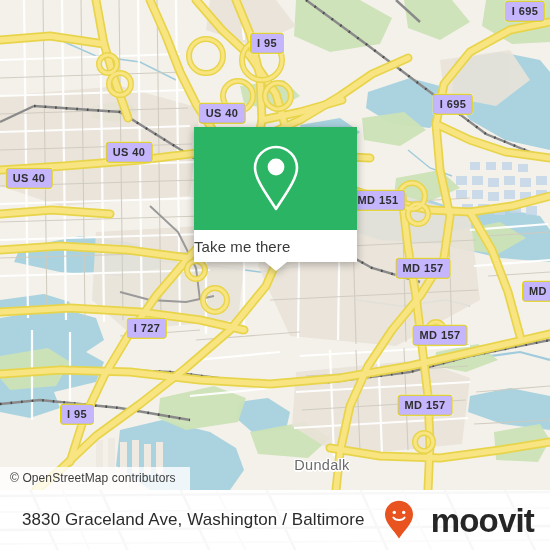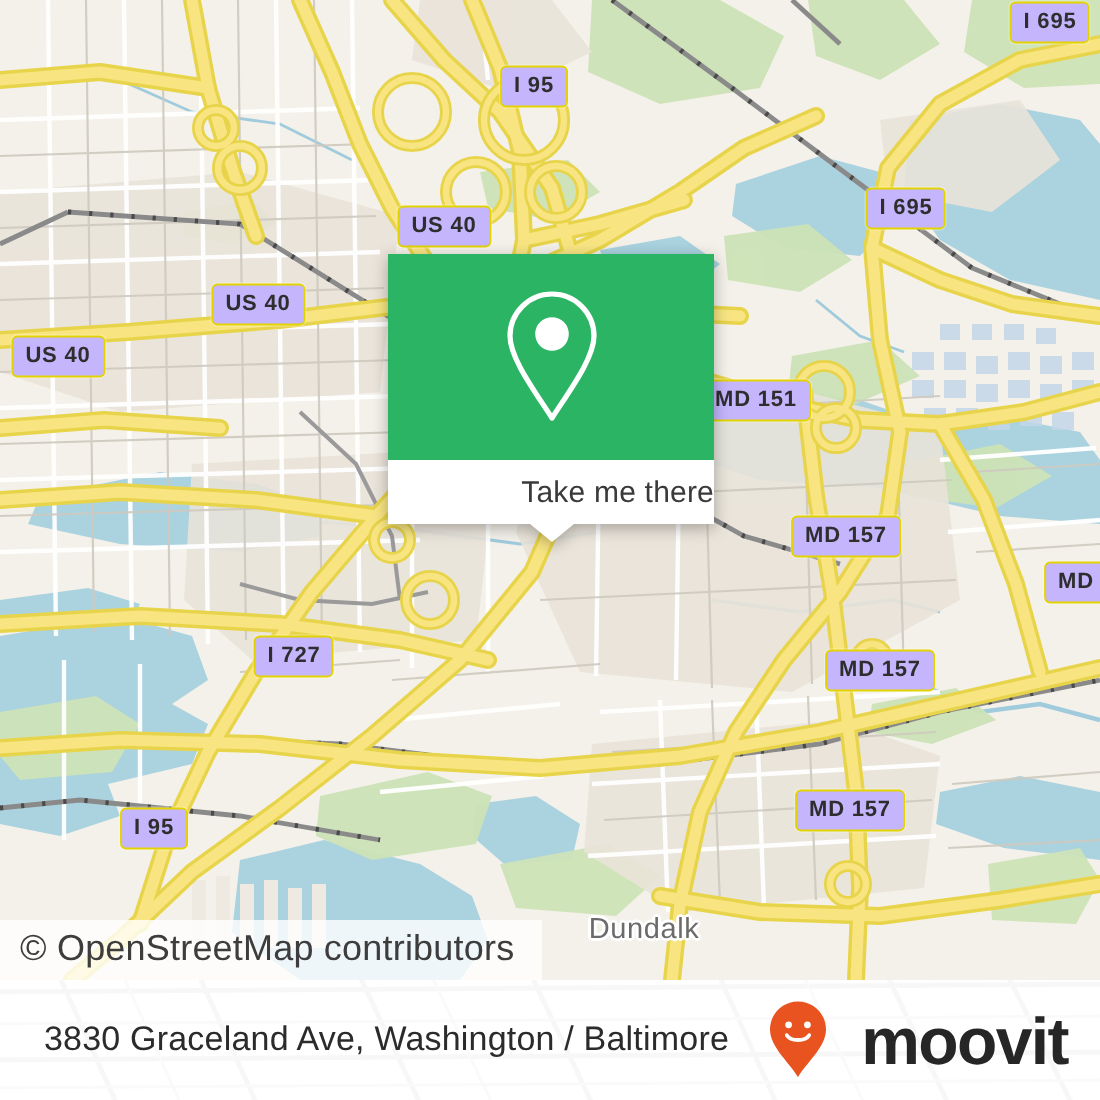--- a/index.html
+++ b/index.html
@@ -87,21 +87,21 @@
     align-items: center;
     justify-content: center;
   }
   #callout-head svg { display: block; }
   #callout-body {
     position: relative;
     background: #ffffff;
     height: 32px;
     display: flex;
     align-items: center;
-    justify-content: flex-end;
+    justify-content: flex-start;
   }
   #callout-label {
     color: #3a3a3a;
     font-family: "Liberation Sans", sans-serif;
     font-size: 15px;
     letter-spacing: 0.1px;
     white-space: nowrap;
   }
   #callout-tail {
     position: absolute;
@@ -117,21 +117,21 @@
 
   
   #attribution {
     position: absolute;
     left: 0;
     bottom: 0;
     padding: 4px 14px 5px 10px;
     background: rgba(255,255,255,0.80);
     color: #3d3d3d;
     font-family: "Liberation Sans", sans-serif;
-    font-size: 18px;
+    font-size: 12px;
     letter-spacing: 0.1px;
     white-space: nowrap;
   }
 
   
   #footer {
     position: absolute;
     left: 0;
     top: 490px;
     width: 550px;

